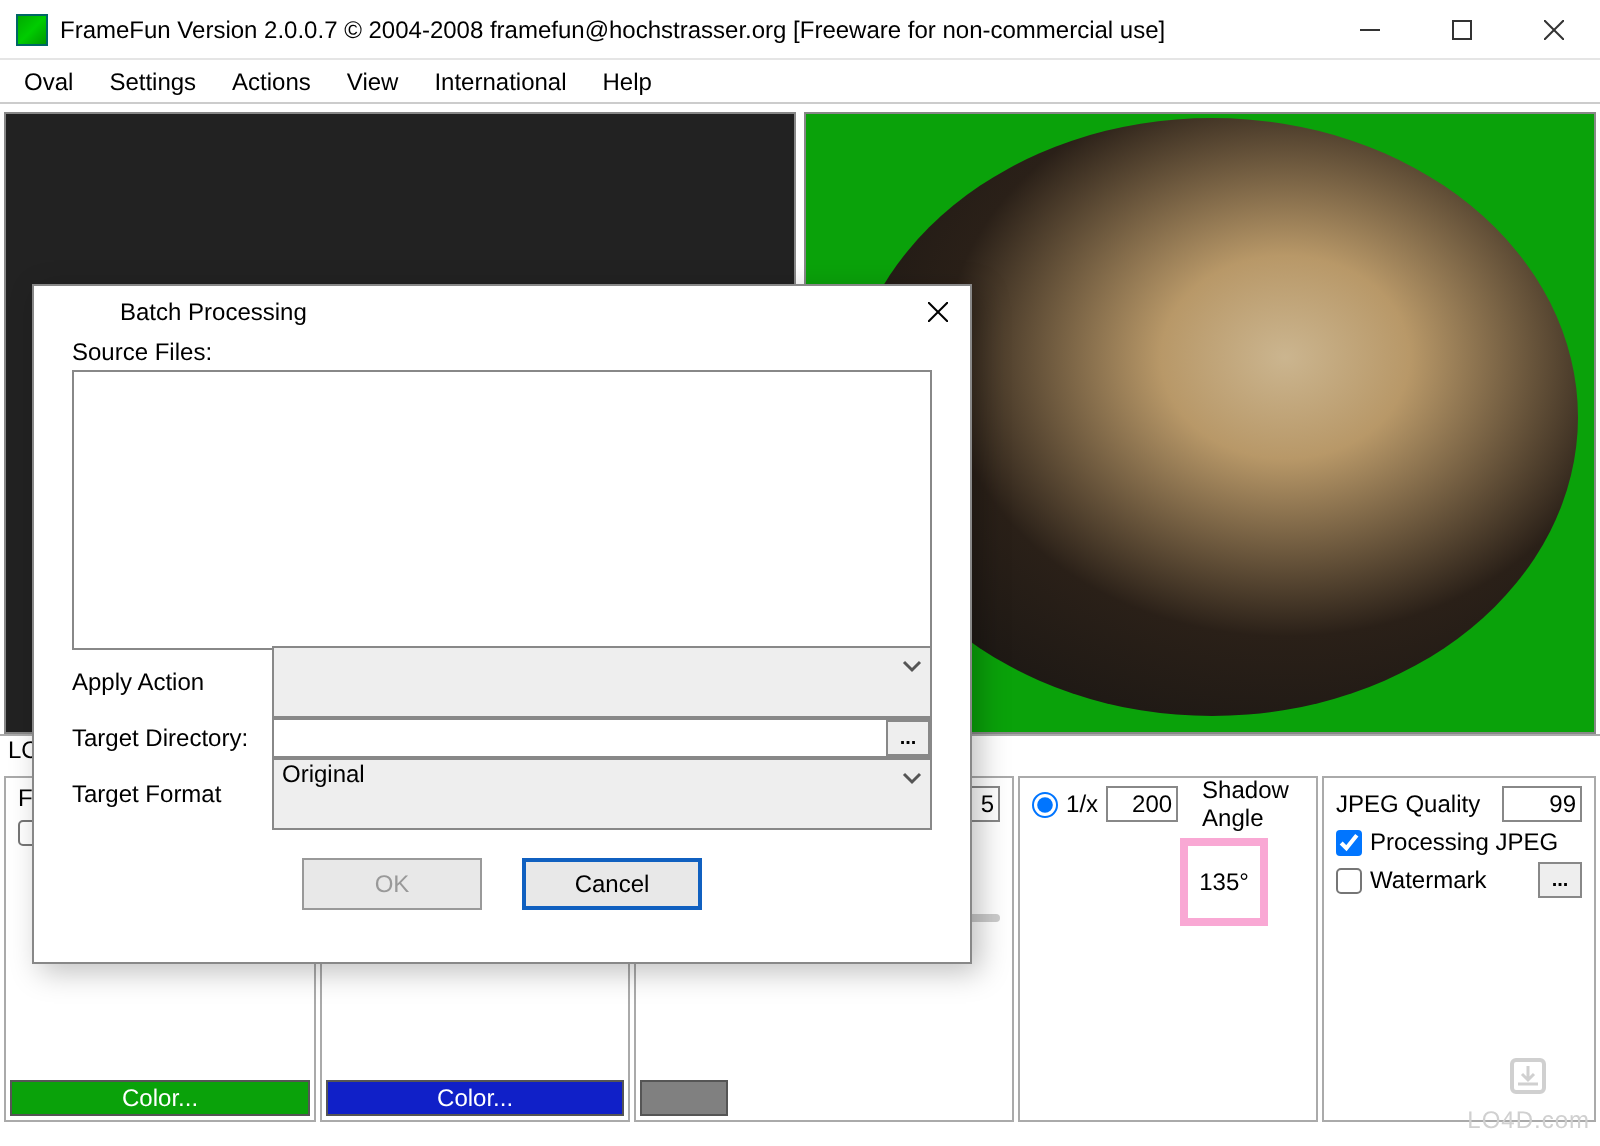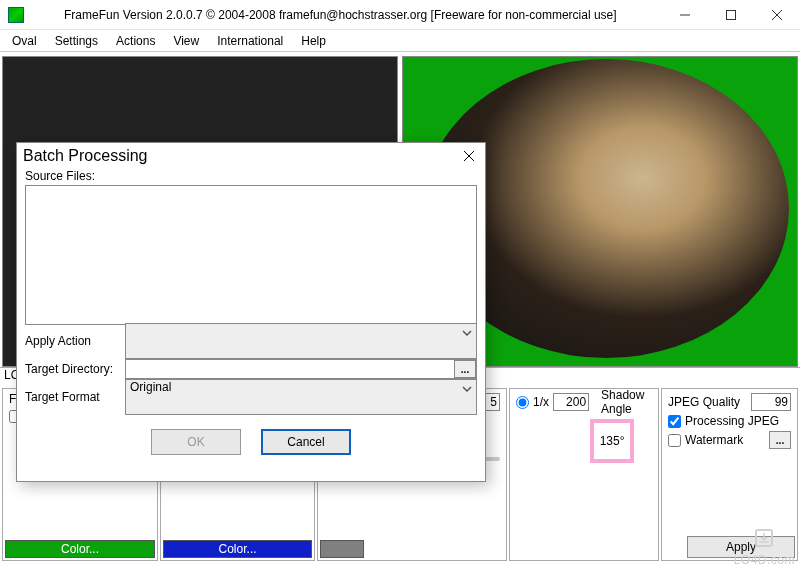--- a/index.html
+++ b/index.html
@@ -1,20 +1,20 @@
 <!DOCTYPE html>
 <html><head>
 <meta charset="utf-8">
 <style>
 * { box-sizing: border-box; margin: 0; padding: 0; font-family: "Segoe UI", Tahoma, sans-serif; font-size: 12px; }
 body { background: #ffffff; width: 800px; height: 573px; overflow: hidden; position: relative; }
 
 .titlebar { height: 30px; background: #fff; border-bottom: 1px solid #e5e5e5; display: flex; align-items: center; padding-left: 8px; }
 .titlebar .icon { width: 16px; height: 16px; background: linear-gradient(135deg,#0a0 0%,#0c0 50%,#090 100%); border:1px solid #066; margin-right: 6px; }
-.titlebar .title { flex: 1; color: #000; margin-left: 34px; }
+.titlebar .title { flex: 1; color: #000; }
 .titlebar .winbtns { display: flex; }
 .titlebar .winbtns div { width: 46px; height: 30px; display: flex; align-items: center; justify-content: center; color: #555; }
 .titlebar .winbtns svg { width: 10px; height: 10px; }
 
 .menubar { height: 22px; display: flex; align-items: center; gap: 18px; padding-left: 12px; border-bottom: 1px solid #ccc; }
 .menubar span { font-size: 12px; }
 
 .content { position: relative; height: calc(573px - 30px - 22px); background: #fff; }
 
 .preview-row { height: 316px; display: flex; border-bottom: 1px solid #aaa; padding: 4px 2px 0 2px; gap: 4px; background:#fff;}
@@ -45,23 +45,23 @@
 .slider-wrap .lbl{text-align:center;font-size:11px;margin-bottom:2px;}
 .slider{width:100%;height:4px;background:#ccc;position:relative;border-radius:2px;}
 .slider .thumb{position:absolute;top:-5px;width:8px;height:14px;background:#2090ff;border-radius:2px;}
 
 .apply-btn{position:absolute;bottom:2px;right:2px;width:108px;height:22px;border:1px solid #888;background:#e8e8e8;display:flex;align-items:center;justify-content:center;}
 .browse-btn{width:22px;height:18px;border:1px solid #888;display:flex;align-items:center;justify-content:center;font-weight:bold;font-size:10px;background:#eee;}
 
 
 .dialog { position:absolute; left:16px; top:90px; width:470px; height:340px; background:#fff; border:1px solid #888; box-shadow:4px 4px 14px rgba(0,0,0,.25); z-index:100; }
 .dialog .dtitle{height:26px;display:flex;align-items:center;padding:0 6px;}
-.dialog .dtitle .txt{flex:1;font-size:16px;}
+.dialog .dtitle .txt{flex:1;font-size:12px;margin-left:37px;}
 .dialog .close{width:20px;height:20px;display:flex;align-items:center;justify-content:center;}
-.dialog .body{padding:0 8px;}
+.dialog .body{padding:0 19px;}
 .dialog .filelist{height:140px;border:1px solid #888;background:#fff;margin-top:2px;}
 .dlg-row{display:flex;align-items:center;height:24px;margin-top:4px;}
 .dlg-row .lbl{width:100px;}
 .dlg-select{flex:1;height:36px;border:1px solid #888;background:#eee;position:relative;}
 .dlg-select .arrow{position:absolute;right:3px;top:3px;}
 .dlg-input{flex:1;height:20px;border:1px solid #888;background:#fff;display:flex;}
 .dlg-input .field{flex:1;}
 .dlg-btns{display:flex;gap:20px;justify-content:center;margin-top:20px;}
 .dlg-btns button{width:90px;height:26px;border:1px solid #999;background:#e8e8e8;}
 .dlg-btns button.disabled{color:#999;}
@@ -202,23 +202,20 @@
       <div class="chk">
           <input type="checkbox" checked="" style="">
           <span>Processing JPEG</span>
         </div>
       <div class="chk">
           <input type="checkbox" style="">
           <span>Watermark</span>
         <span style="flex:1"></span>
         <div class="browse-btn">...</div>
       </div>
-      <div class="apply-btn">
-          <span>Apply</span>
-        </div>
     </div>
 
   </div>
 
   <div class="dialog">
     <div class="dtitle">
       <div class="txt">Batch Processing</div>
       <div class="close">
           <svg width="10" height="10" viewBox="0 0 10 10">
             <line x1="0" y1="0" x2="10" y2="10" stroke="#000"></line>

